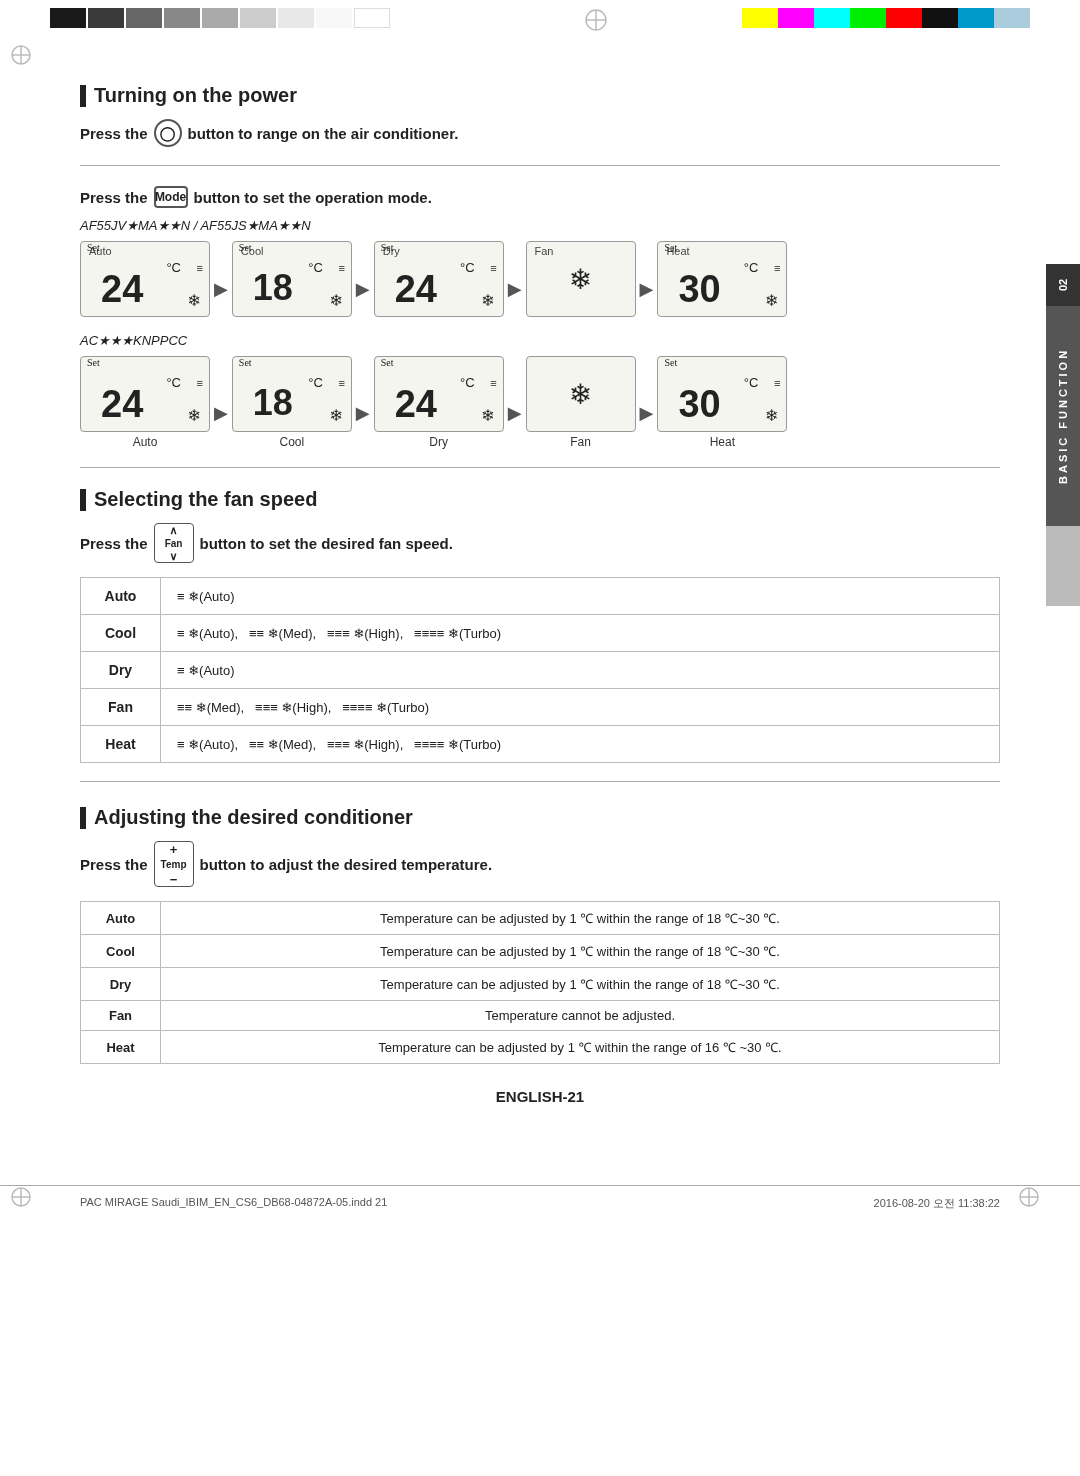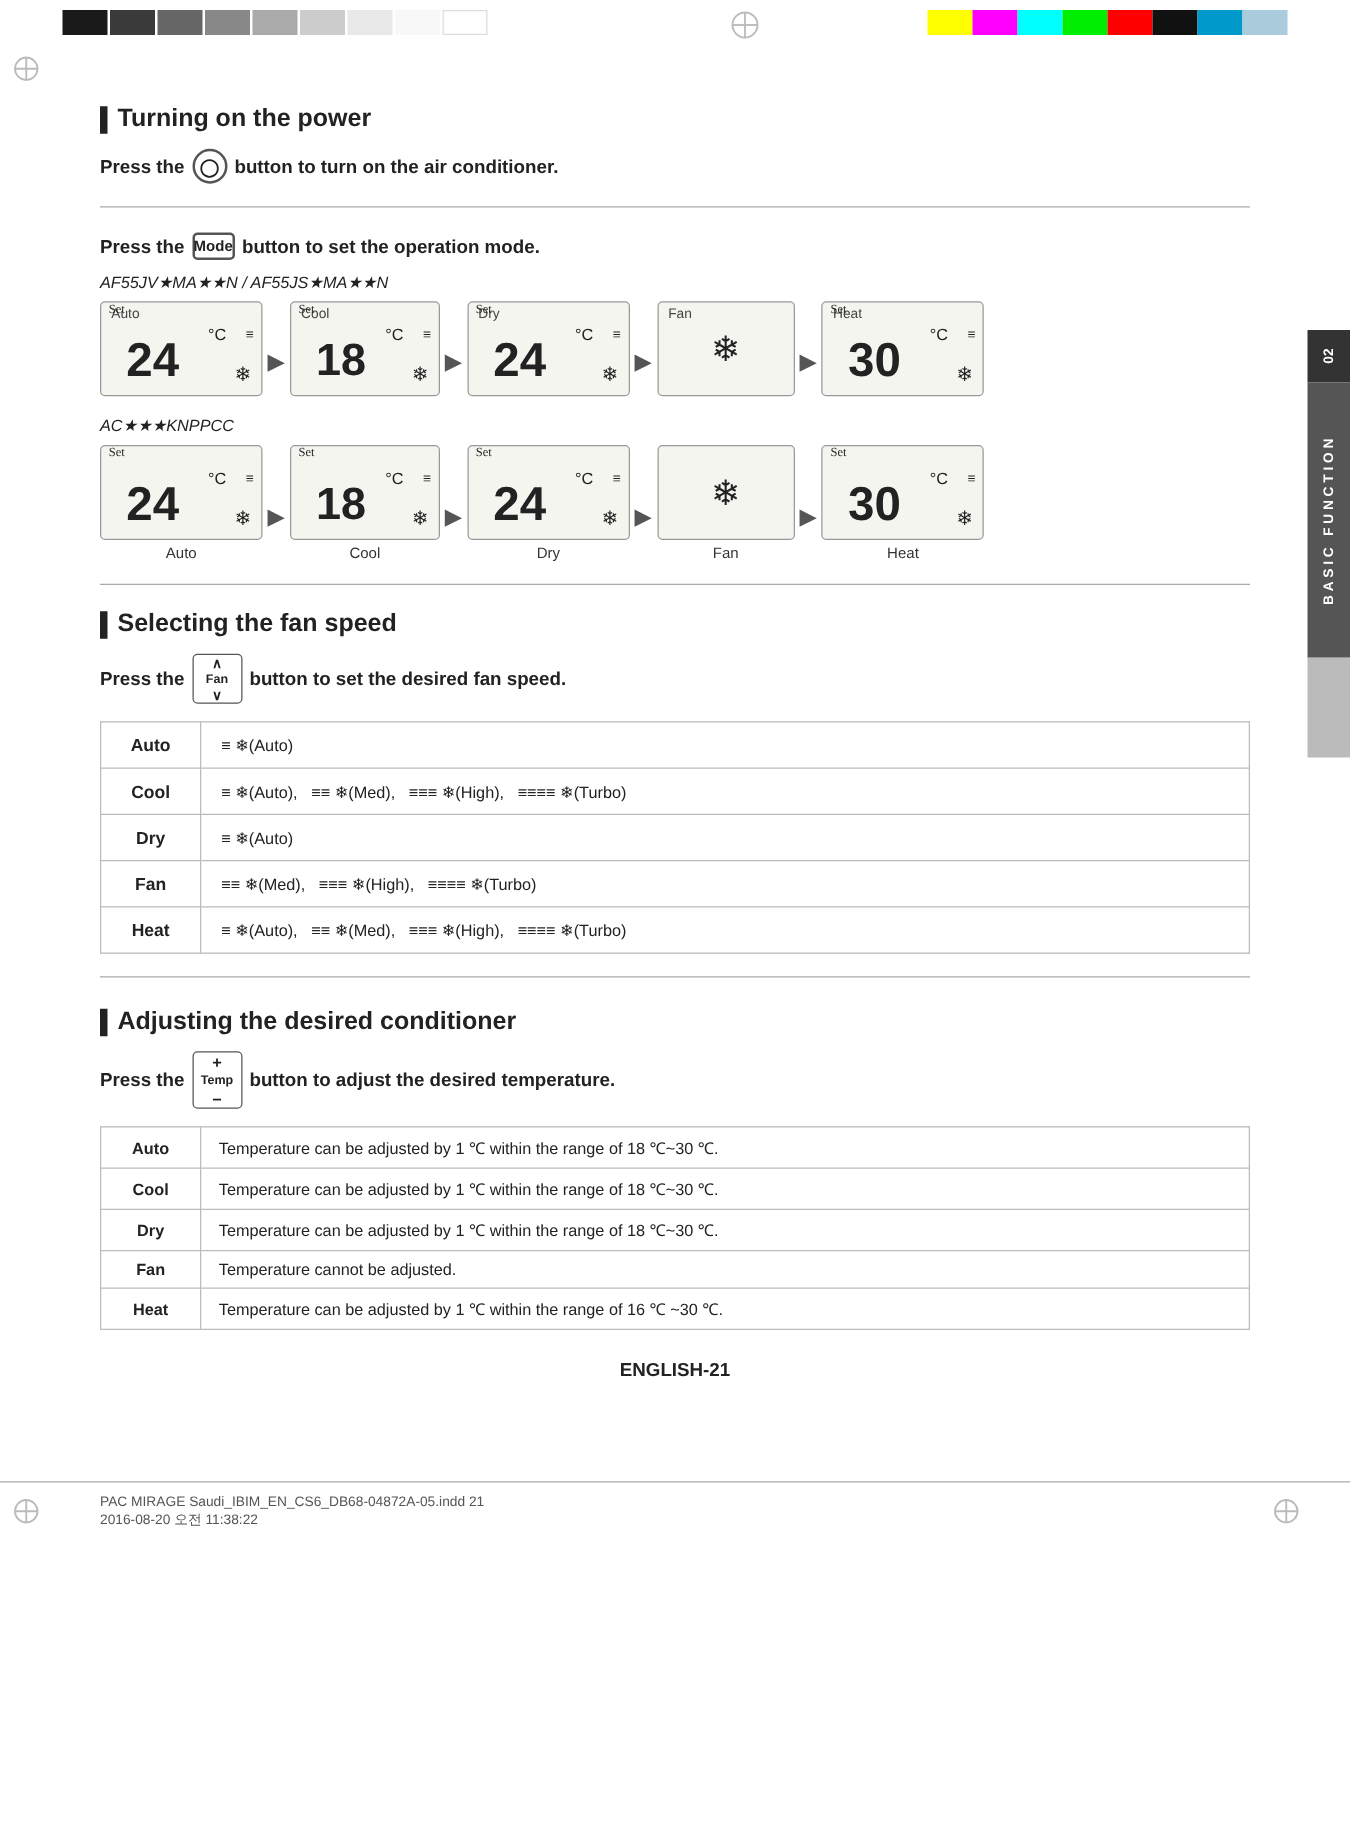--- a/index.html
+++ b/index.html
@@ -177,37 +177,37 @@
     
     .temp-table {
       width: 100%;
       border-collapse: collapse;
       margin-top: 12px;
     }
     .temp-table td {
       border: 1px solid #bbb;
       padding: 7px 14px;
       font-size: 13px;
+      text-align: center;
     }
     .temp-table td:first-child {
       font-weight: bold;
       width: 80px;
       text-align: center;
     }
 
     
     .page-footer {
       border-top: 1px solid #aaa;
       padding: 10px 80px;
       display: flex;
       justify-content: space-between;
       font-size: 11px;
       color: #555;
       margin-top: 10px;
-      flex-direction: column;
     }
     .page-number {
       text-align: center;
       font-size: 15px;
       font-weight: bold;
       margin: 10px 0;
     }
   </style>
 </head>
 <body>
@@ -260,21 +260,21 @@
     <div style="background:#bbb;height:80px;"></div>
   </div>
 
   <div class="page-content">
 
     <div class="power-section">
       <div class="section-heading">Turning on the power</div>
       <div class="power-desc">
         <span>Press the</span>
         <span class="power-btn-icon">◯</span>
-        <span>button to turn on the air conditioner.</span>
+        <span>button to range on the air conditioner.</span>
       </div>
       <hr class="section-divider">
     </div>
 
     <div class="operation-section">
       <div class="mode-desc">
         <span>Press the</span>
         <span class="mode-btn-icon">Mode</span>
         <span>button to set the operation mode.</span>
       </div>

